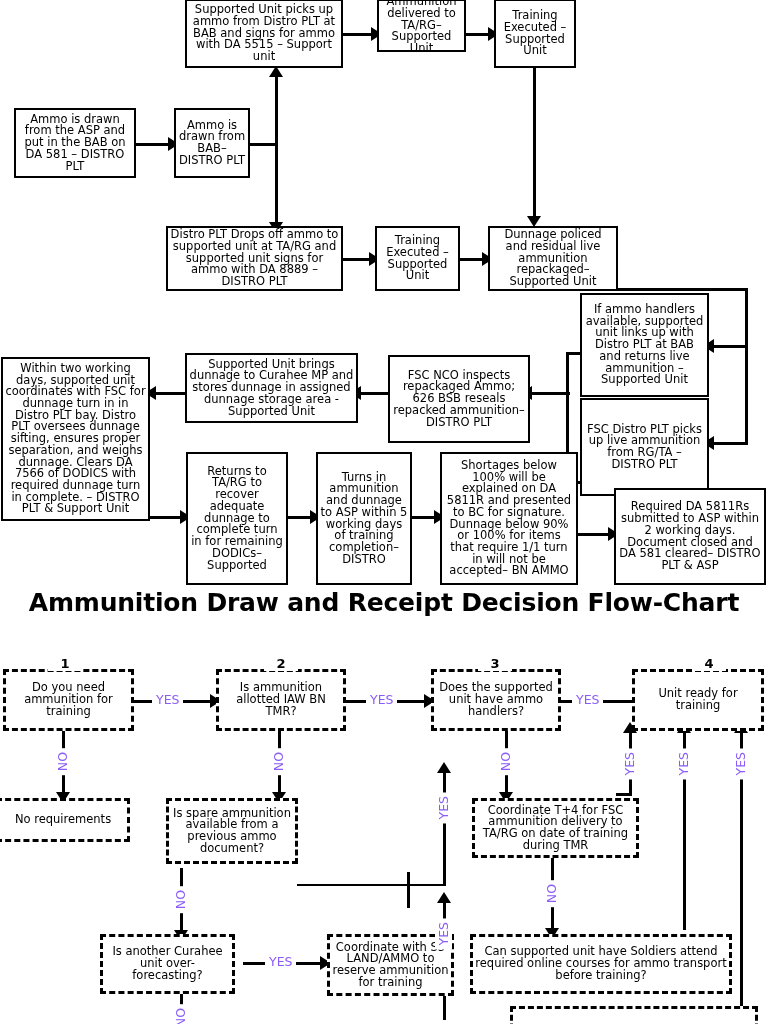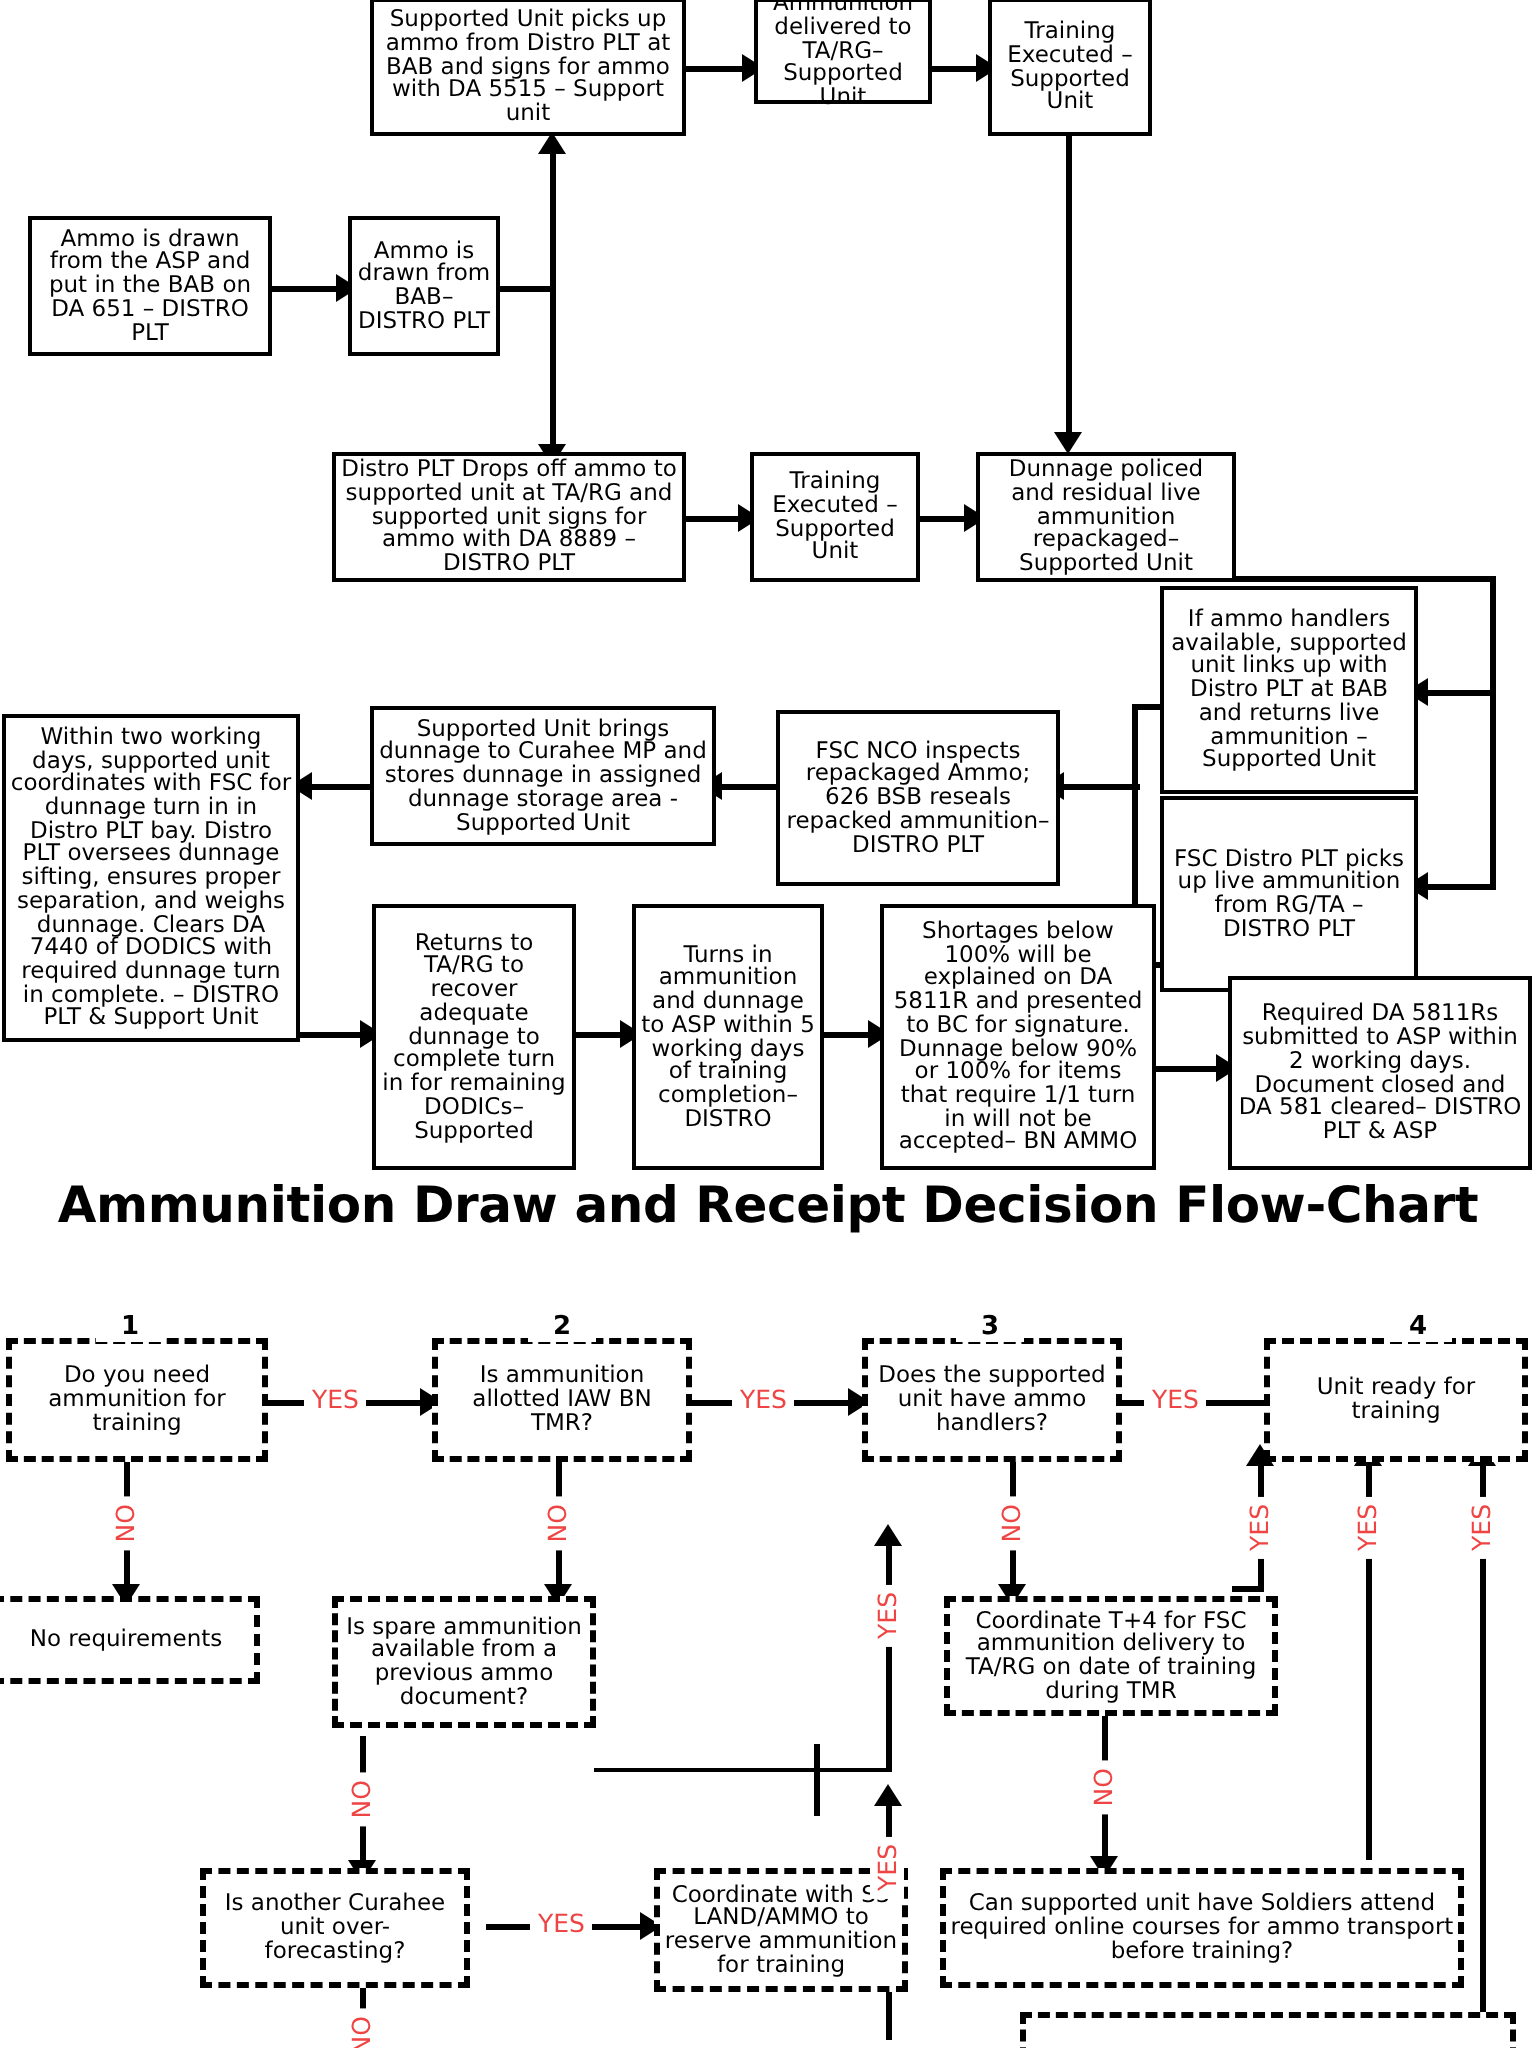--- a/index.html
+++ b/index.html
@@ -48,21 +48,21 @@
   
   .title{
     position:absolute;left:0;width:768px;text-align:center;
     font-weight:bold;font-size:25px;letter-spacing:-0.2px;
     font-family:"DejaVu Sans","Liberation Sans",sans-serif;
   }
 
   
   .elabel{
     position:absolute;background:#fff;
-    font-size:12.5px;color:#ef4444;
+    font-size:12.5px;color:#8b5cf6;
     padding:1px 4px;z-index:4;
     white-space:nowrap;
   }
   .elabel.vert{
     writing-mode:vertical-rl;
     transform:rotate(180deg);
     padding:4px 1px;
   }
   .numlabel{
     position:absolute;font-size:13px;font-weight:bold;z-index:4;
@@ -127,21 +127,21 @@
     <div class="ln lnh" style="left:288px;top:516px;width:28px;"></div>
     <div class="ar ar-r" style="left:310px;top:510px;"></div>
 
     <div class="ln lnh" style="left:412px;top:516px;width:28px;"></div>
     <div class="ar ar-r" style="left:434px;top:510px;"></div>
 
     <div class="ln lnh" style="left:578px;top:533px;width:36px;"></div>
     <div class="ar ar-r" style="left:608px;top:527px;"></div>
 
     <div class="node solid f1" style="left:14px;top:108px;width:122px;height:70px;">
-      <span class="txt"><span>Ammo is drawn from the ASP and put in the BAB on DA 651 – </span><b>DISTRO PLT</b></span>
+      <span class="txt"><span>Ammo is drawn from the ASP and put in the BAB on DA 581 – </span><b>DISTRO PLT</b></span>
     </div>
 
     <div class="node solid f1" style="left:174px;top:108px;width:76px;height:70px;">
       <span class="txt"><span>Ammo is drawn from BAB– </span><b>DISTRO PLT</b></span>
     </div>
 
     <div class="node solid f1" style="left:185px;top:-1px;width:158px;height:69px;">
       <span class="txt"><span>Supported Unit picks up ammo from Distro PLT at BAB and signs for ammo with DA 5515 – </span><b>Support unit</b></span>
     </div>
 
@@ -175,21 +175,21 @@
 
     <div class="node solid f1" style="left:388px;top:355px;width:142px;height:88px;">
       <span class="txt"><span>FSC NCO inspects repackaged Ammo; 626 BSB reseals repacked ammunition– </span><b>DISTRO PLT</b></span>
     </div>
 
     <div class="node solid f1" style="left:185px;top:353px;width:173px;height:70px;text-align:center;">
       <span class="txt"><span>Supported Unit brings dunnage to Curahee MP and stores dunnage in assigned dunnage storage area - </span><b>Supported Unit</b></span>
     </div>
 
     <div class="node solid f1" style="left:1px;top:357px;width:149px;height:164px;">
-      <span class="txt"><span>Within two working days, supported unit coordinates with FSC for dunnage turn in in Distro PLT bay.  Distro PLT oversees dunnage sifting, ensures proper separation, and weighs dunnage. Clears DA 7440 of DODICS with required dunnage turn in complete. – </span><b>DISTRO PLT &amp; Support Unit</b></span>
+      <span class="txt"><span>Within two working days, supported unit coordinates with FSC for dunnage turn in in Distro PLT bay.  Distro PLT oversees dunnage sifting, ensures proper separation, and weighs dunnage. Clears DA 7566 of DODICS with required dunnage turn in complete. – </span><b>DISTRO PLT &amp; Support Unit</b></span>
     </div>
 
     <div class="node solid f1" style="left:186px;top:452px;width:102px;height:133px;">
       <span class="txt"><span>Returns to TA/RG to recover adequate dunnage to complete turn in for remaining DODICs– </span><b>Supported</b></span>
     </div>
 
     <div class="node solid f1" style="left:316px;top:452px;width:96px;height:133px;">
       <span class="txt"><span>Turns in ammunition and dunnage to ASP within 5 working days of training completion– </span><b>DISTRO</b></span>
     </div>
 

